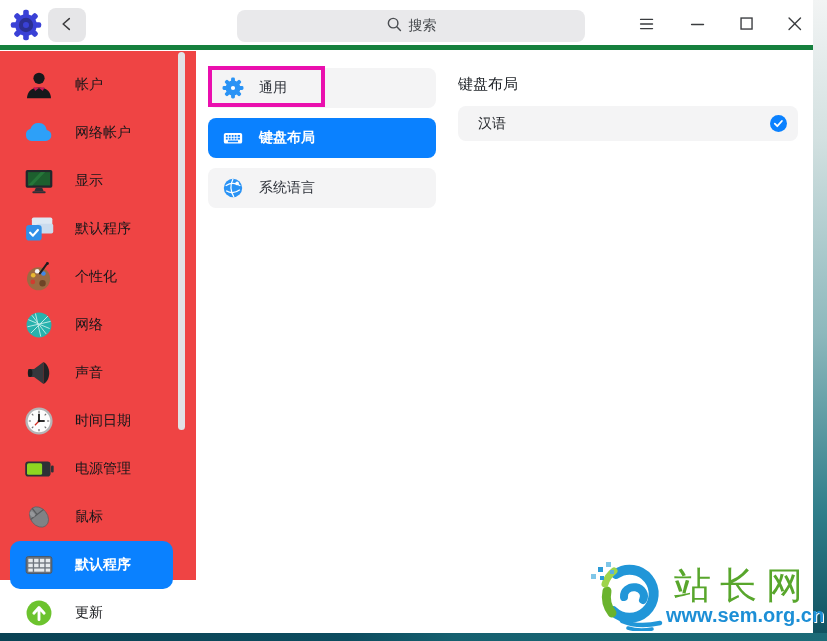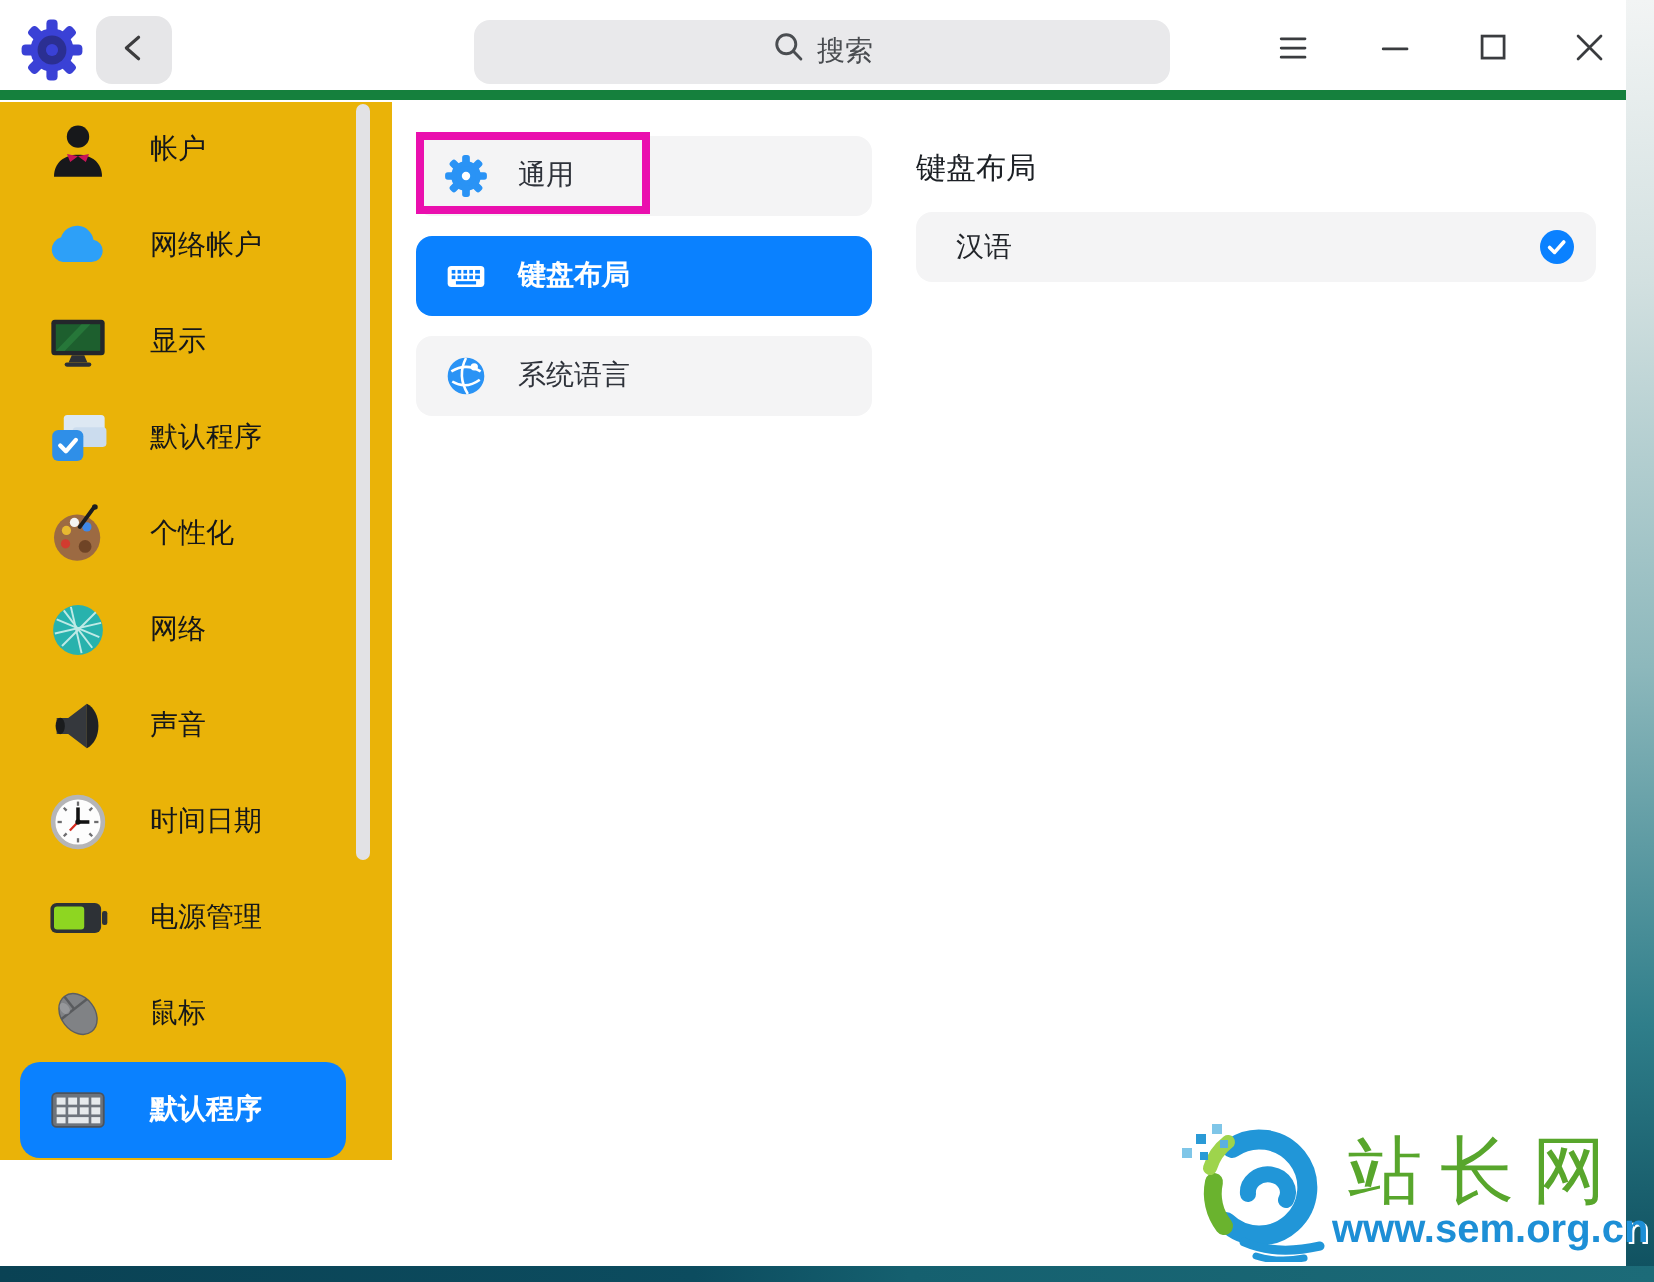--- a/index.html
+++ b/index.html
@@ -42,21 +42,21 @@
     background: transparent; border: none; cursor: pointer;
     display: flex; align-items: center; justify-content: center;
   }
   .winbtn svg { width: 22px; height: 22px; }
   .btn-menu { left: 631px; } .btn-min { left: 682px; }
   .btn-max { left: 731px; } .btn-close { left: 779px; }
 
   
   .sidebar {
     position: absolute; left: 0; top: 51px; width: 196px; height: 529px;
-    background: #eab308; 
+    background: #ef4444; padding-top: 10px;
   }
   .side-item {
     width: 163px; height: 48px; margin: 0 0 0 10px; border-radius: 10px;
     display: flex; align-items: center; gap: 20px; padding-left: 13px;
     cursor: pointer;
   }
   .side-item .icon32 { width: 32px; height: 32px; flex: 0 0 32px; }
   .side-item .icon32 svg { width: 100%; height: 100%; }
   .side-label { font-size: 14px; color: #15171a; }
   .side-item.selected { background: #0a81ff; }
@@ -298,20 +298,27 @@
                 <rect x="6" y="16.5" width="5" height="4"></rect>
                 <rect x="12.5" y="16.5" width="5" height="4"></rect>
                 <rect x="19" y="16.5" width="5" height="4"></rect>
                 <rect x="25.5" y="16.5" width="5" height="4"></rect>
                 <rect x="6" y="22" width="5" height="3.5"></rect>
                 <rect x="12.5" y="22" width="11.5" height="3.5"></rect>
                 <rect x="25.5" y="22" width="5" height="3.5"></rect>
               </g>
             </svg></span>
           <span class="side-label">默认程序</span>
+        </div>
+        <div class="side-item">
+          <span class="icon32"><svg viewBox="0 0 36 36">
+              <circle cx="18" cy="18" r="14" fill="#6cc32e"></circle>
+              <path d="M18 25.5v-12.5M12.2 18.3 18 11.8l5.8 6.5" fill="none" stroke="#ffffff" stroke-width="3.2" stroke-linecap="round" stroke-linejoin="round"></path>
+            </svg></span>
+          <span class="side-label">更新</span>
         </div>
       </div>
     <div class="scroll-thumb"></div>
 
     <div class="content">
       <div class="middle-panel" id="middle">
           <div class="mid-item">
             <span class="icon22"><svg viewBox="0 0 40 40">
                 <g fill="#2a93f5">
                   <rect x="16.5" y="1" width="7" height="38" rx="2.5"></rect>

